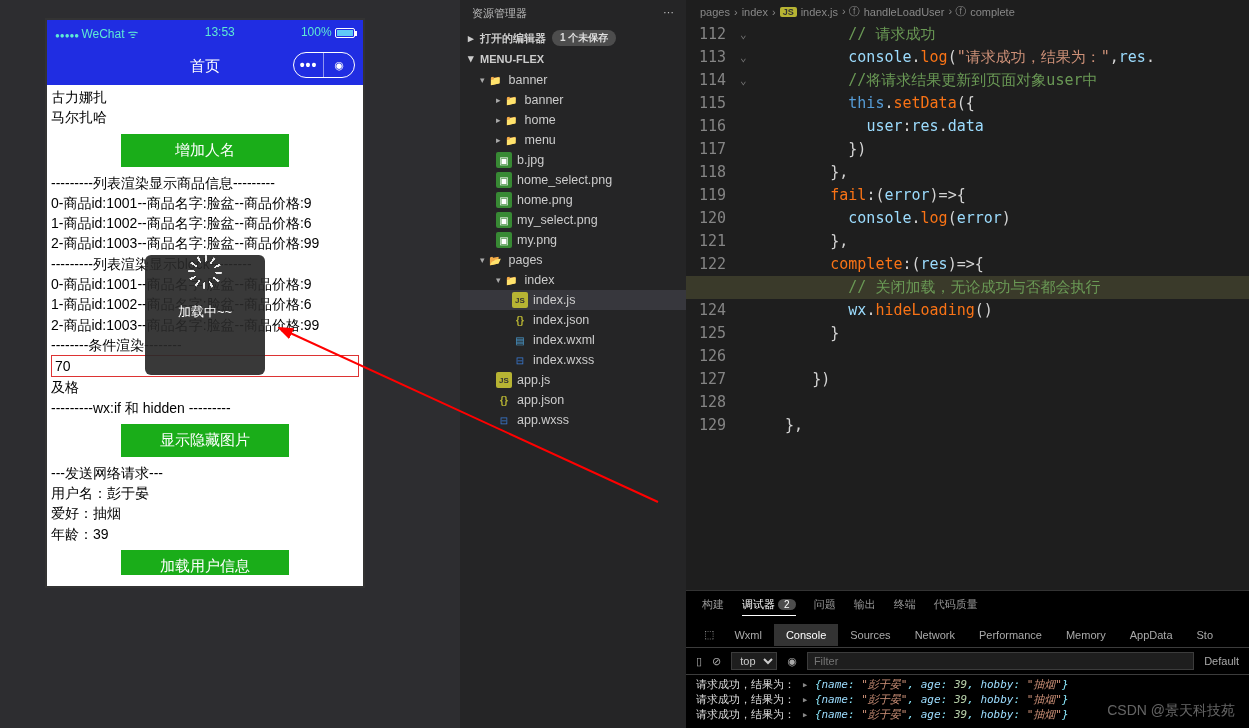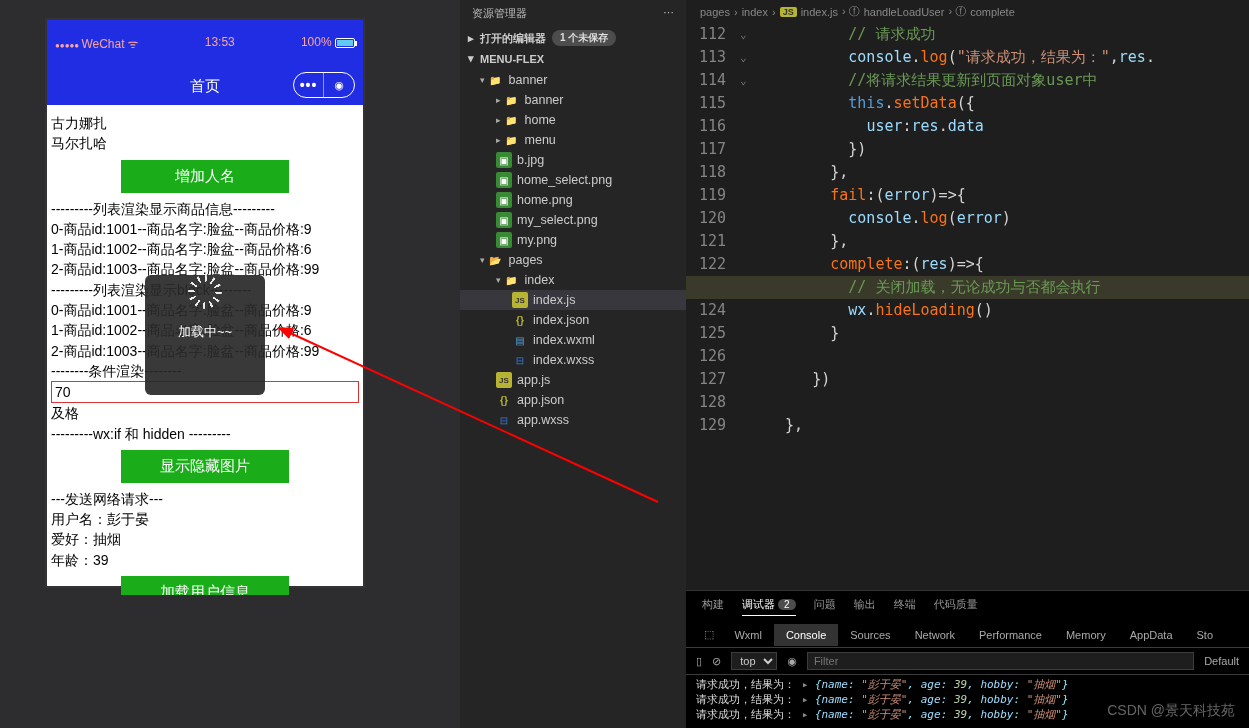--- a/index.html
+++ b/index.html
@@ -1,28 +1,28 @@
 <!DOCTYPE html>
 <html><head>
 <meta charset="utf-8">
 <style>
 * { margin: 0; padding: 0; box-sizing: border-box; }
 body { background: #2d2d30; font-family: -apple-system, Arial, sans-serif; font-size: 13px; color: #ccc; overflow: hidden; width: 1249px; height: 728px; position: relative; }
 
 
 .simulator { position: absolute; left: 45px; top: 18px; width: 320px; height: 570px; background: #fff; border: 2px solid #333; color: #000; }
-.statusbar { background: #202de2; color: #fca5a5; display: flex; justify-content: space-between; padding: 15px 8px; font-size: 12px; }
+.statusbar { background: #202de2; color: #5eead4; display: flex; justify-content: space-between; padding: 5px 8px; font-size: 12px; }
 .statusbar .dots::before { content: "●●●●● "; font-size: 8px; }
 .wifi-icon { margin-left: 3px; }
 .navheader { background: #202de2; color: #fff; display: flex; align-items: center; justify-content: center; position: relative; height: 38px; font-size: 15px; }
 .capsule { position: absolute; right: 8px; top: 5px; display: flex; border: 1px solid #fff; border-radius: 14px; height: 26px; overflow: hidden; }
 .capsule span { width: 30px; display: flex; align-items: center; justify-content: center; font-size: 14px; }
 .capsule span:first-child { border-right: 1px solid rgba(255,255,255,0.5); font-weight: bold; letter-spacing: 1px; }
 .capsule span:last-child { font-size: 11px; }
-.sim-body { padding: 8px 4px; height: 490px; overflow: hidden; font-size: 14px; line-height: 1.45; position: relative; border-radius: 24px; }
+.sim-body { padding: 2px 4px; height: 490px; overflow: hidden; font-size: 14px; line-height: 1.45; position: relative; border-radius: 24px; }
 .sim-body .row { white-space: nowrap; overflow: hidden; }
 .green-btn { background: #1aad19; color: #fff; border: none; padding: 7px 0; width: 168px; margin: 6px auto; display: block; font-size: 15px; cursor: pointer; }
 .score-input { border: 1px solid #d33; width: 100%; height: 22px; padding: 0 3px; font-size: 14px; }
 
 .loading-toast { position: absolute; left: 50%; top: 170px; transform: translateX(-50%); background: rgba(40,40,40,0.92); color: #fff; width: 120px; height: 120px; border-radius: 6px; display: flex; flex-direction: column; align-items: center; font-size: 13px; }
 .spinner { width: 34px; height: 34px; margin-bottom: 14px; border-radius: 50%; position: relative; }
 .spinner::before { content: ""; position: absolute; inset: 0; border-radius: 50%; background:
   repeating-conic-gradient(from 0deg, rgba(255,255,255,0.9) 0deg 8deg, transparent 8deg 30deg); -webkit-mask: radial-gradient(circle, transparent 40%, black 41%); mask: radial-gradient(circle, transparent 40%, black 41%); }
 
 

